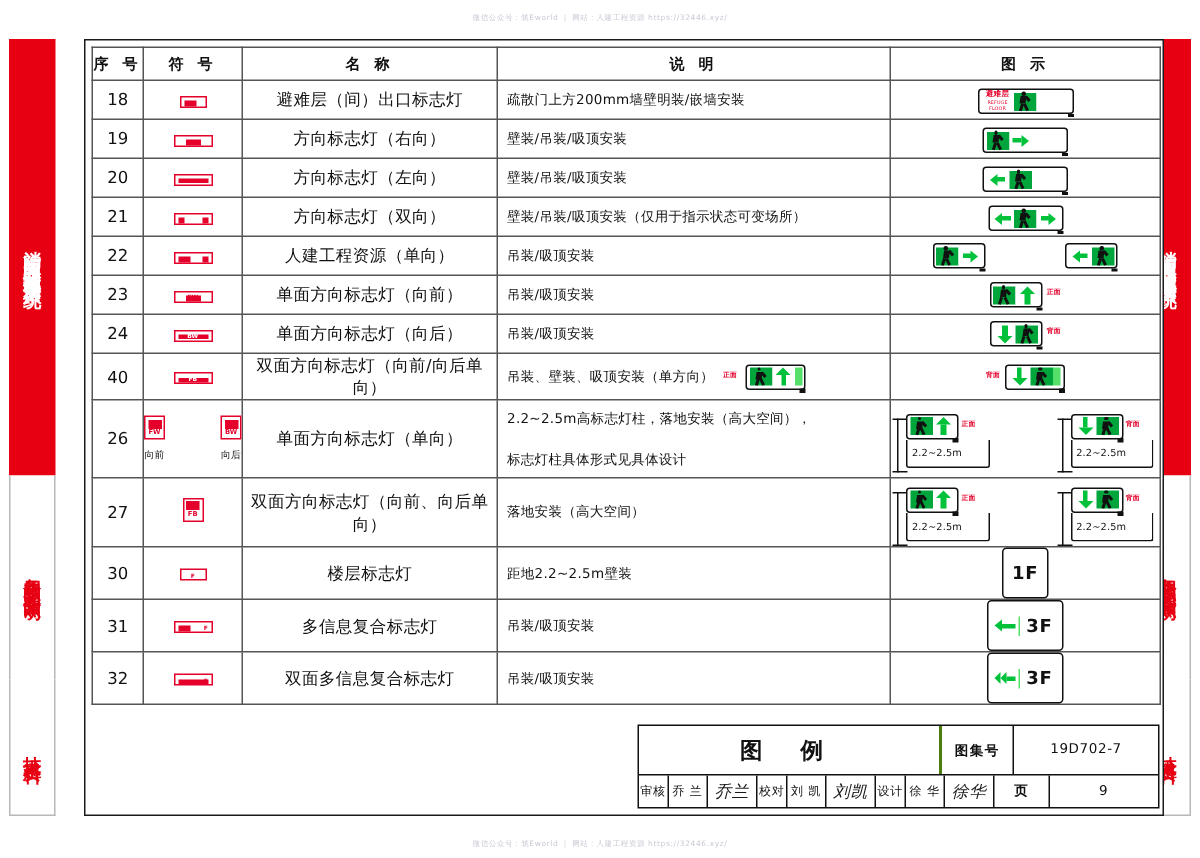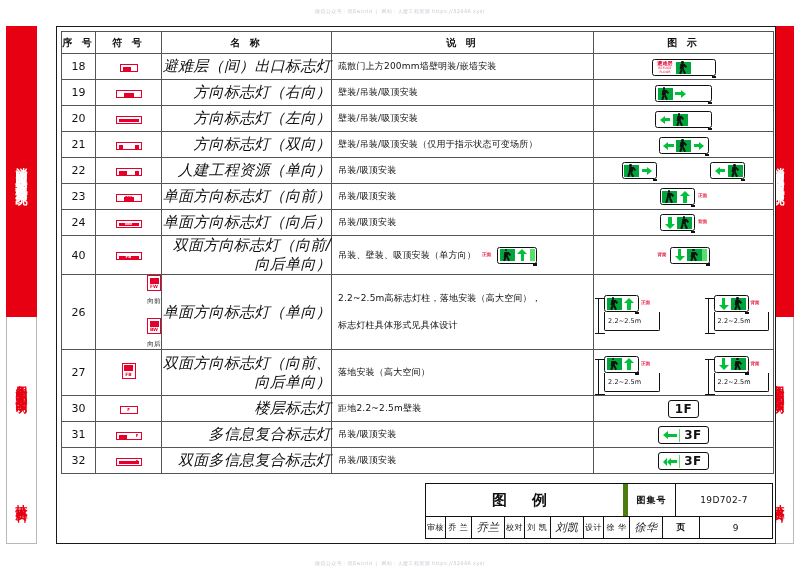--- a/index.html
+++ b/index.html
@@ -106,21 +106,21 @@
     color: #111;
     text-align: center;
   }
   .c-no    { width: 34px; }
   .c-sym   { width: 66px; }
   .c-name  { width: 170px; }
   .c-desc  { width: 262px; }
   .c-illus { width: 180px; }
 
   td.no    { text-align: center; font-size: 11px; color: #111; }
-  td.name  { text-align: right; font-size: 15px; color: #111; letter-spacing: .3px; font-style: italic; }
+  td.name  { text-align: center; font-size: 11px; color: #111; letter-spacing: .3px; }
   td.desc  { font-size: 9px; color: #111; padding-left: 6px; letter-spacing: .2px; }
   td.desc .line2 { display:block; margin-top: 14px; }
   td.sym, td.illus { text-align: center; }
   .r-h26 { height: 26px; }
   .r-h52 { height: 52px; }
   .r-h46 { height: 46px; }
 
   
   .chip {
     display: inline-block;
@@ -142,21 +142,21 @@
     line-height: 1;
     display: block;
     text-align: center;
   }
   .chip-fill-left  { left: 2px;  top: 2px; width: 8px;  height: 4px; }
   .chip-fill-mid   { left: 7px;  top: 2px; width: 10px; height: 4px; }
   .chip-fill-full  { left: 2px;  top: 2.5px; width: 20px; height: 3px; }
   .chip-dot-l { left: 2px; top: 2px; width: 4px; height: 4px; }
   .chip-dot-r { right: 2px; top: 2px; width: 4px; height: 4px; }
 
-  .sym-pair { display: flex; align-items: flex-end; justify-content: space-between; gap: 12px; flex-direction: column; }
+  .sym-pair { display: flex; align-items: flex-end; justify-content: space-between; gap: 12px; }
   .sym-unit { text-align: center; }
   .sym-unit .cap { font-size: 6.5px; color: #111; margin-top: 2px; letter-spacing: .2px; }
 
   .chip-vbox {
     display: inline-block;
     width: 14px; height: 16px;
     border: 1.2px solid #e4002b;
     background: #fff;
     position: relative;
   }
@@ -302,21 +302,21 @@
   }
 
   
   .floor-sign {
     display: inline-flex;
     align-items: center;
     border: 1.6px solid #111;
     border-radius: 3px;
     background: #fff;
     height: 18px;
-    padding: 0 3px;
+    padding: 16px 3px;
     position: relative;
     vertical-align: middle;
   }
   .floor-sign .txt {
     font-size: 12px; font-weight: bold; color: #111;
     letter-spacing: .5px;
     padding: 0 3px;
     font-family: "DejaVu Sans", "Liberation Sans", sans-serif;
   }
   .floor-sign .divider {
@@ -400,21 +400,21 @@
     background: #fff;
     display: flex; flex-direction: column;
   }
   .tb-top { flex: 1 1 60%; display: flex; }
   .tb-bot { flex: 1 1 40%; display: flex; border-top: 1px solid #111; }
   .tb-title {
     flex: 1;
     display: flex; align-items: center; justify-content: center;
     font-size: 15px; font-weight: bold; letter-spacing: 10px;
     color: #111;
-    border-right: 5px solid #4d7c0f;
+    border-right: 2px solid #4d7c0f;
   }
   .tb-key {
     width: 48px;
     display: flex; align-items: center; justify-content: center;
     font-size: 9px; font-weight: bold; color: #111; letter-spacing: 1px;
     border-right: 1px solid #111;
   }
   .tb-val {
     width: 96px;
     display: flex; align-items: center; justify-content: center;

